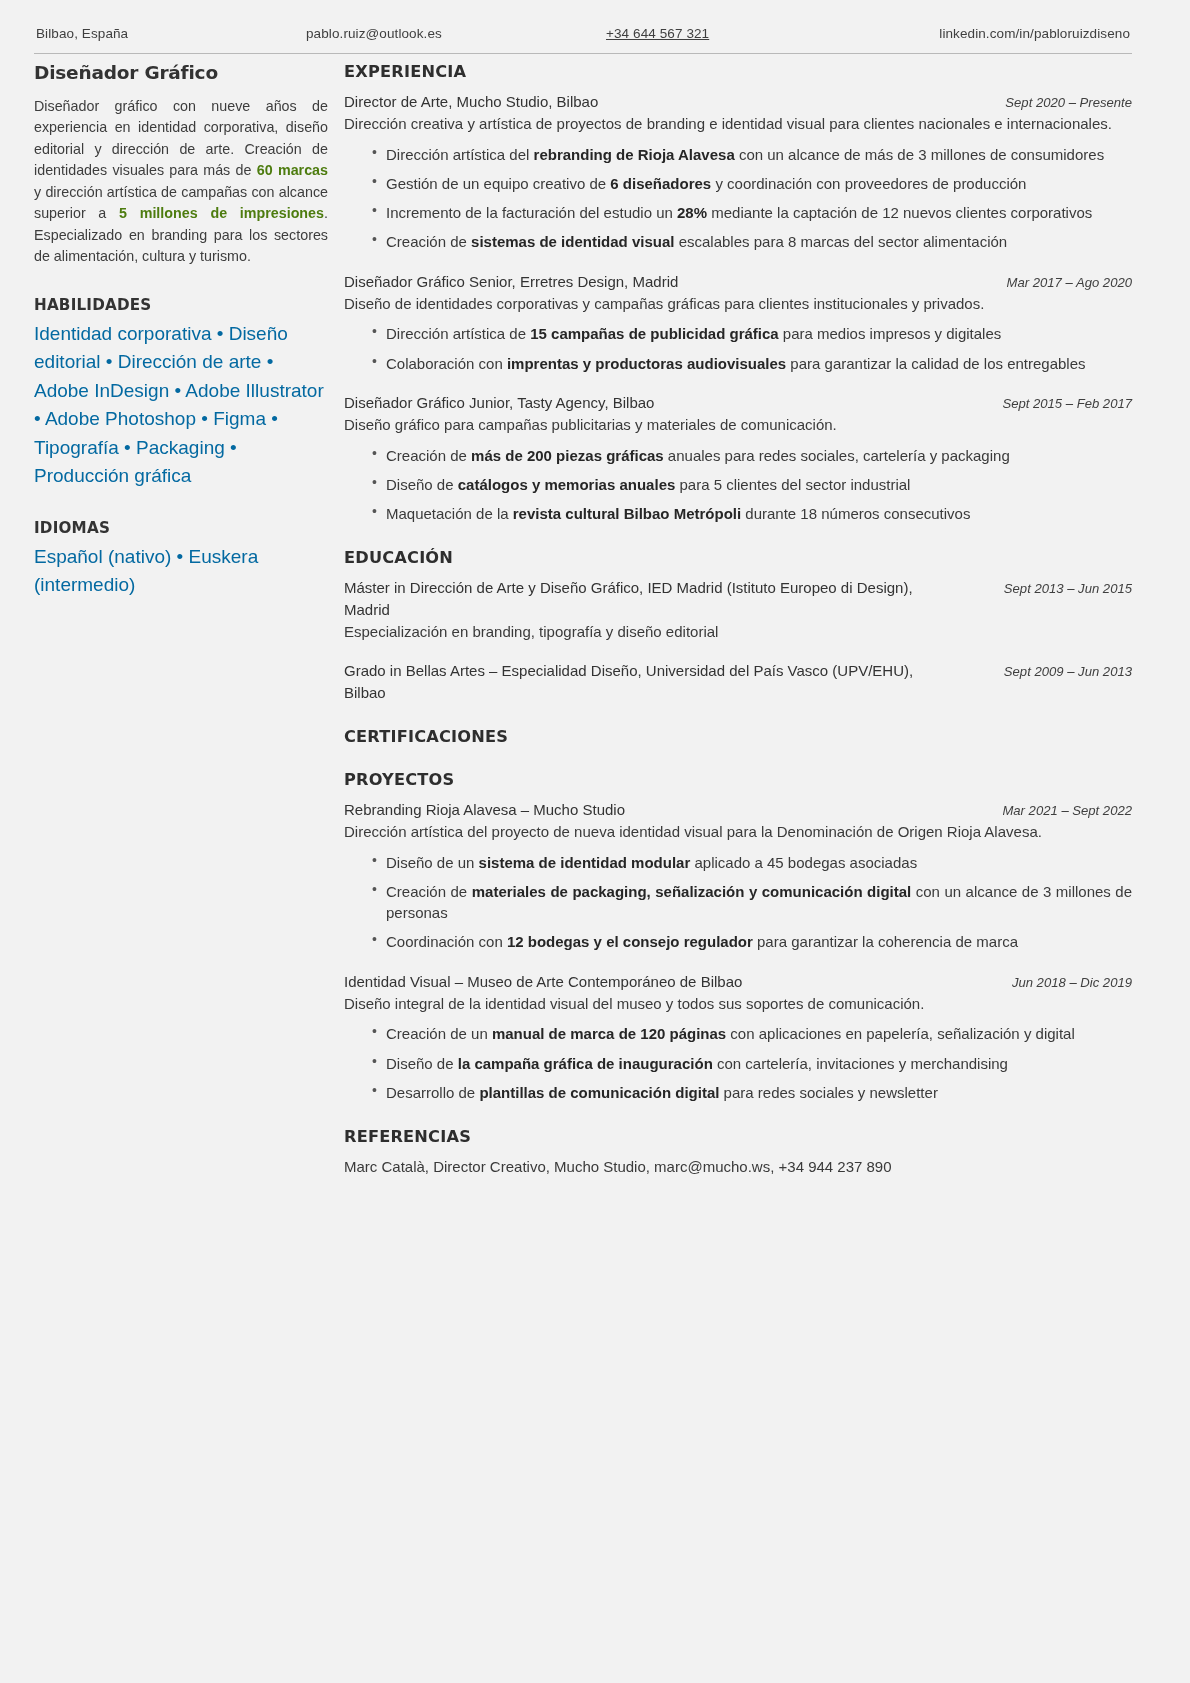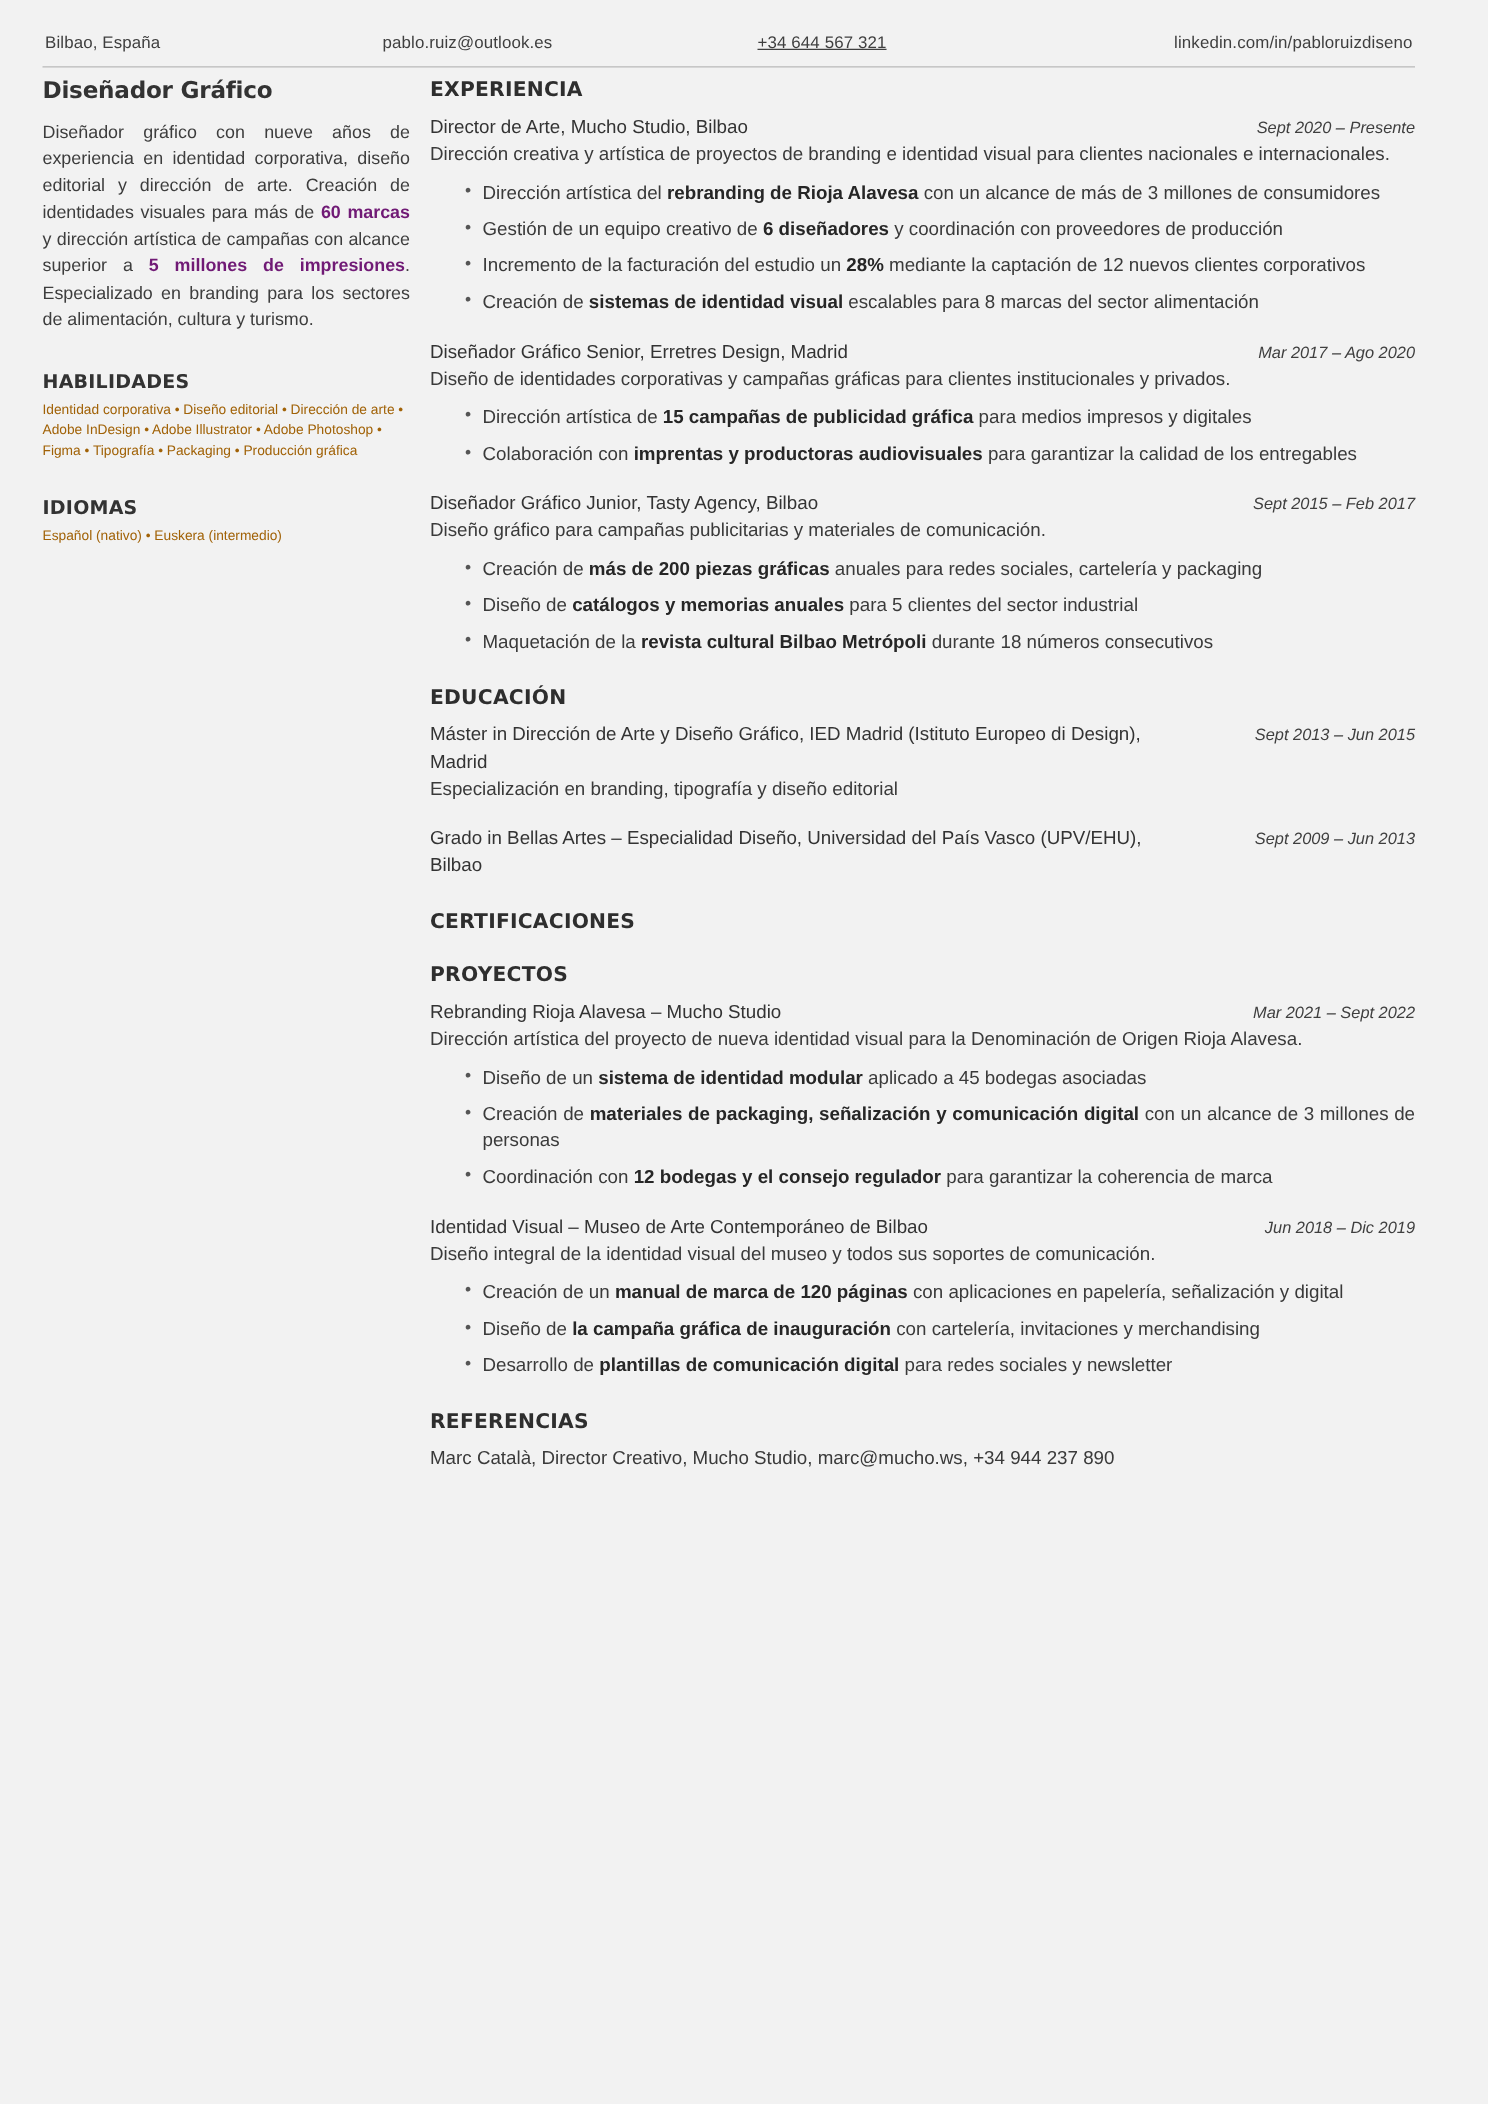--- a/index.html
+++ b/index.html
@@ -81,34 +81,34 @@
     color: #333;
     margin: 0 0 13px 0;
   }
   .summary {
     font-size: 14.3px;
     line-height: 1.50;
     color: #3d3d3d;
     text-align: justify;
     margin: 0;
   }
-  .summary b { font-weight: 700; color: #701a75; }
+  .summary b { font-weight: 700; color: #4d7c0f; }
 
   .side-head {
     font-family: "DejaVu Sans", sans-serif;
     font-weight: 700;
     font-size: 15.2px;
     letter-spacing: 0.2px;
     color: #333;
     margin: 28px 0 6px 0;
   }
   .side-body {
-    font-size: 11px;
+    font-size: 19px;
     line-height: 1.50;
-    color: #a16207;
+    color: #0369a1;
     margin: 0;
   }
 
   
   .sec-head {
     font-family: "DejaVu Sans", sans-serif;
     font-weight: 700;
     font-size: 16.2px;
     letter-spacing: 0.2px;
     color: #2e2e2e;

